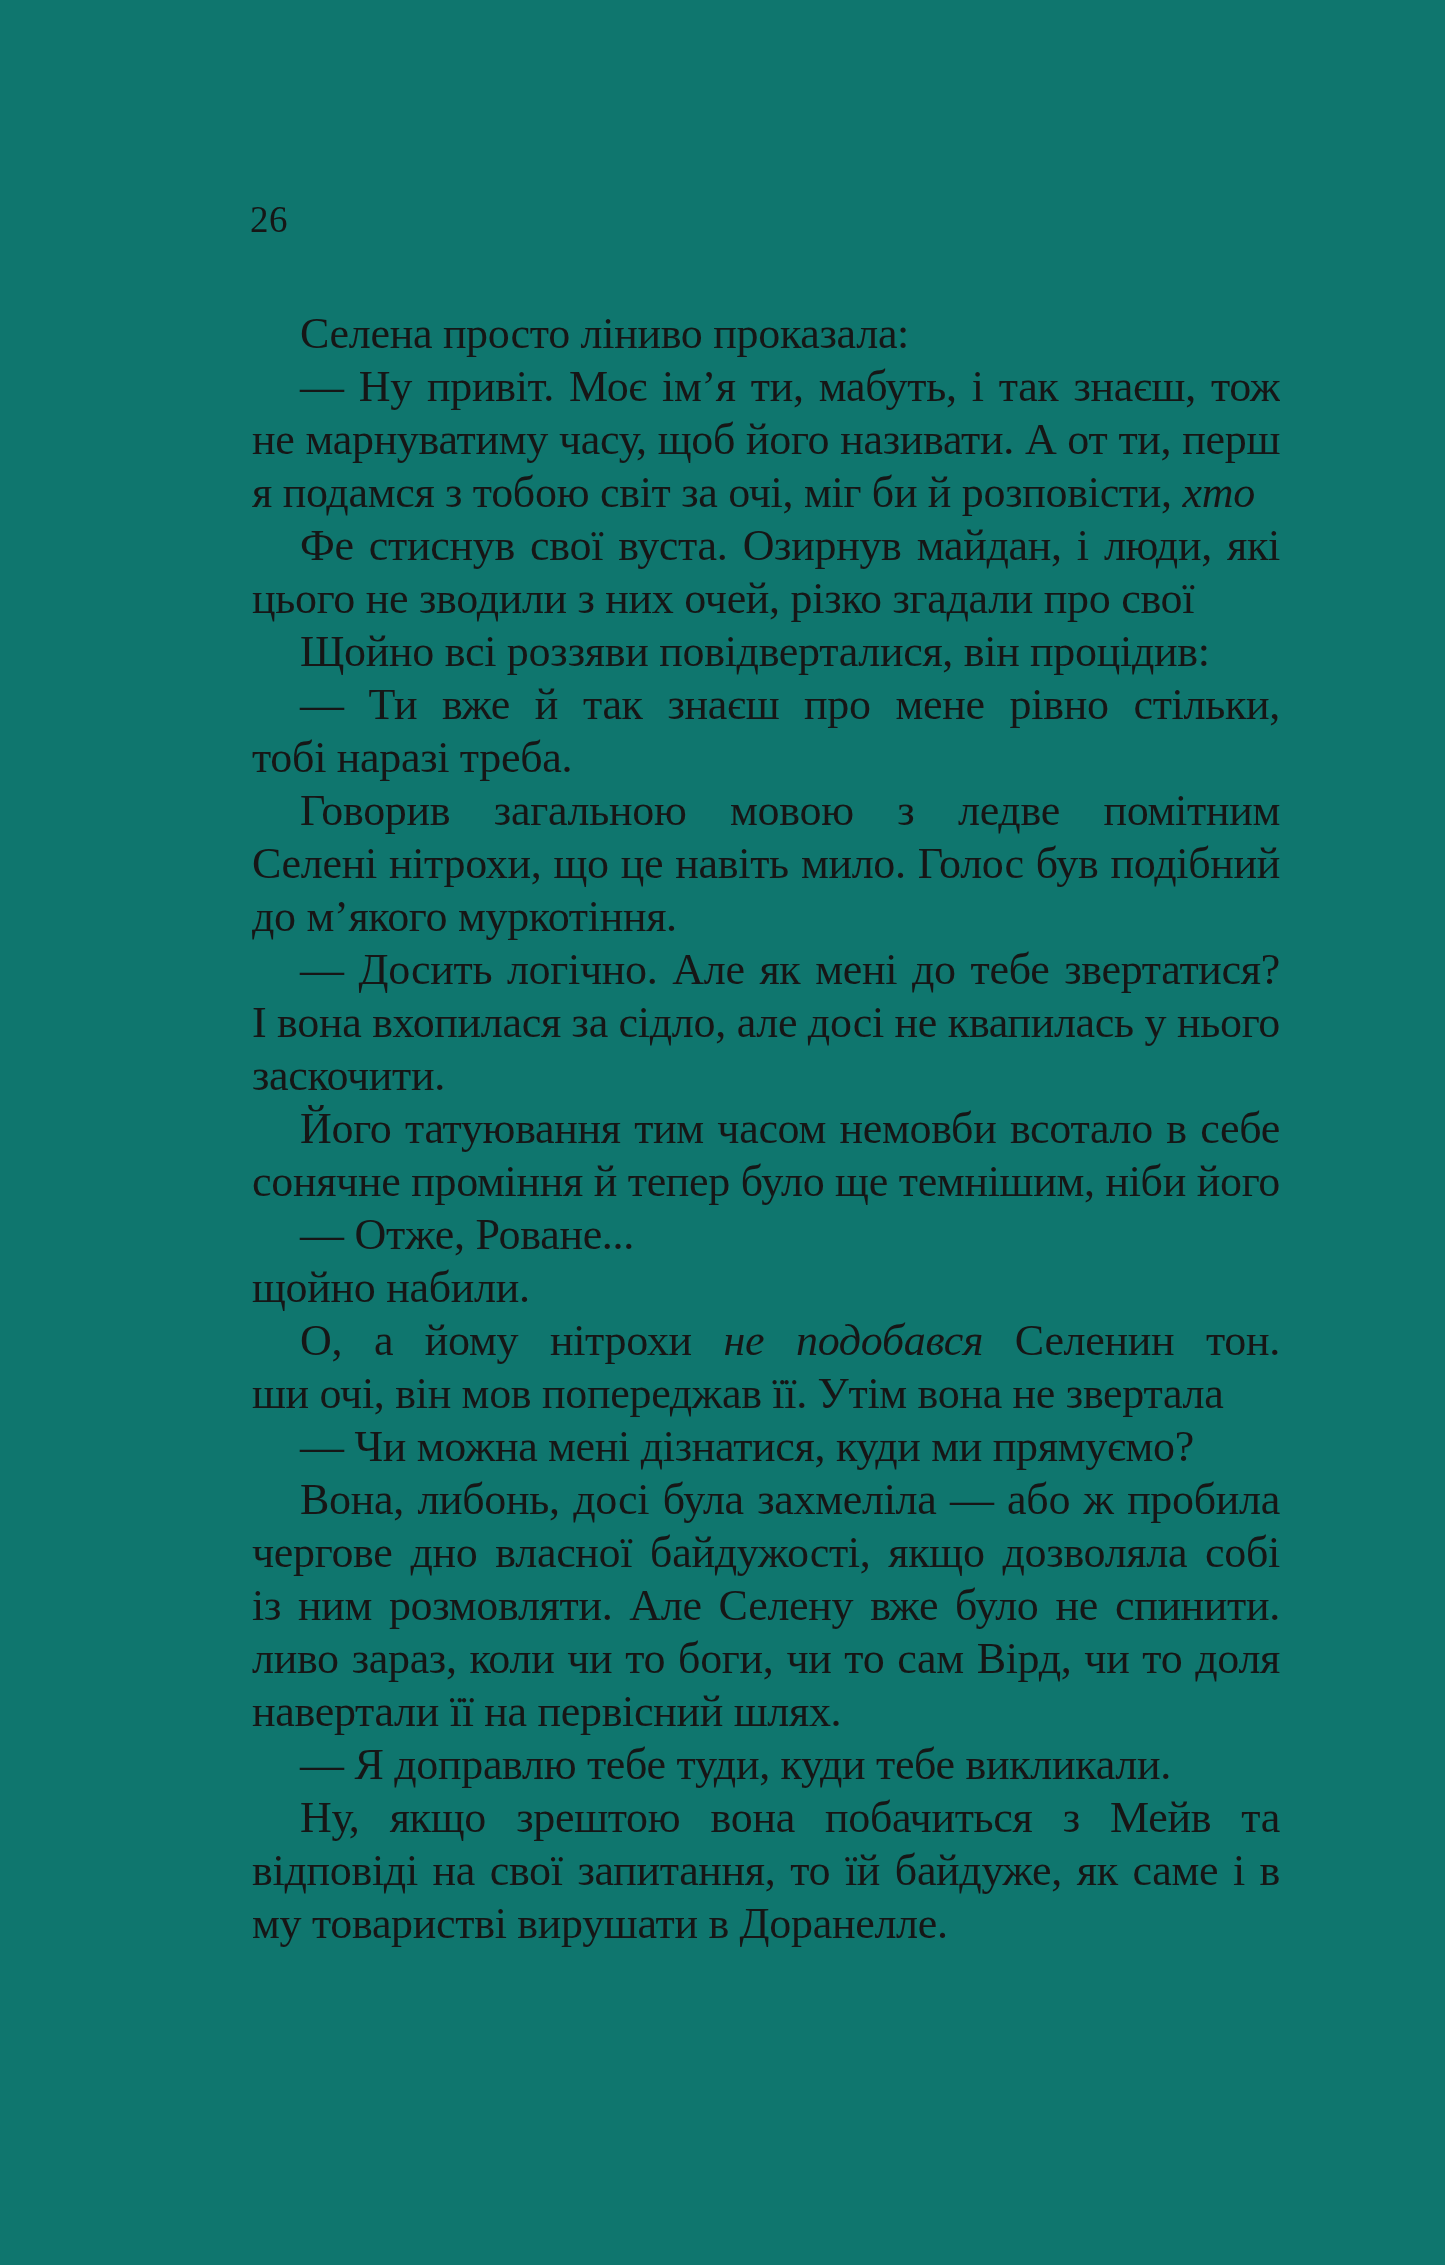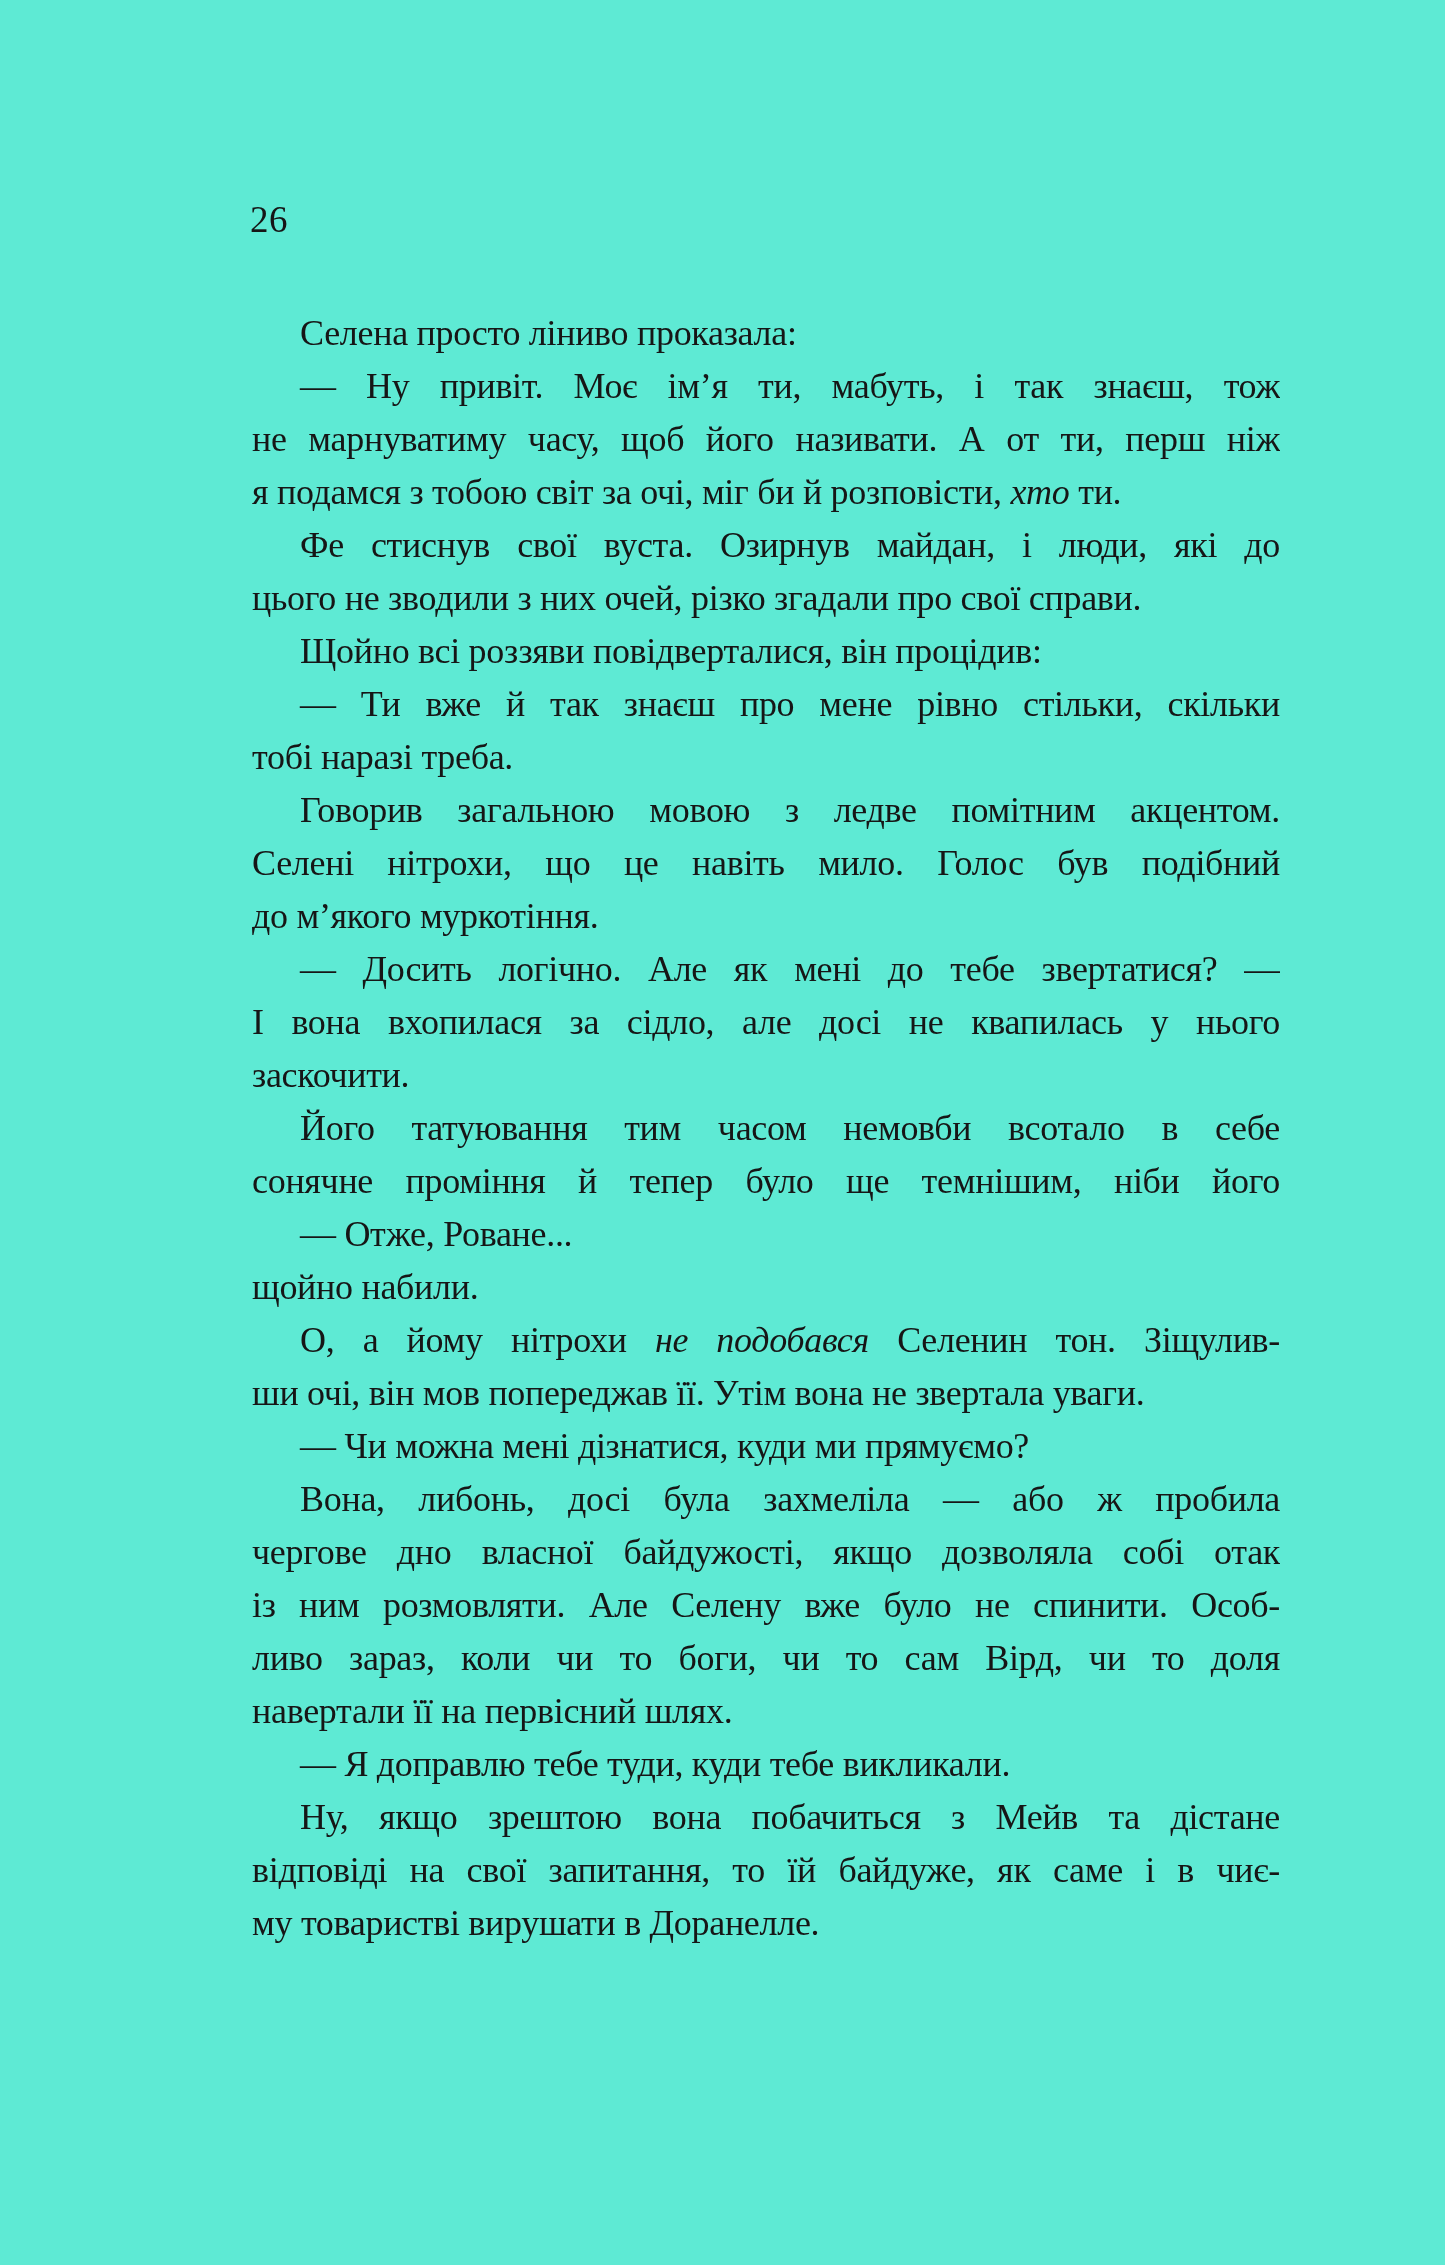--- a/index.html
+++ b/index.html
@@ -11,38 +11,38 @@
     height: 2265px;
     background: #ffffff;
     font-family: "Liberation Serif", "DejaVu Serif", serif;
     color: #161616;
     position: relative;
     overflow: hidden;
   }
   .page {
     position: absolute;
     inset: 0;
-    background: #5eead4;
+    background: #0f766e;
   }
   .page-number {
     position: absolute;
     left: 250px;
     top: 200px;
     font-size: 37px;
     line-height: 40px;
     letter-spacing: 0.5px;
   }
   .text-block {
     position: absolute;
     left: 252px;
     top: 307px;
     width: 1028px;
   }
   .line {
-    font-size: 36px;
+    font-size: 44px;
     line-height: 53px;
     height: 53px;
     overflow: hidden;
     letter-spacing: -0.3px;
     white-space: normal;
     text-align: left;
   }
   .line.indent {
     text-indent: 48px;
   }

